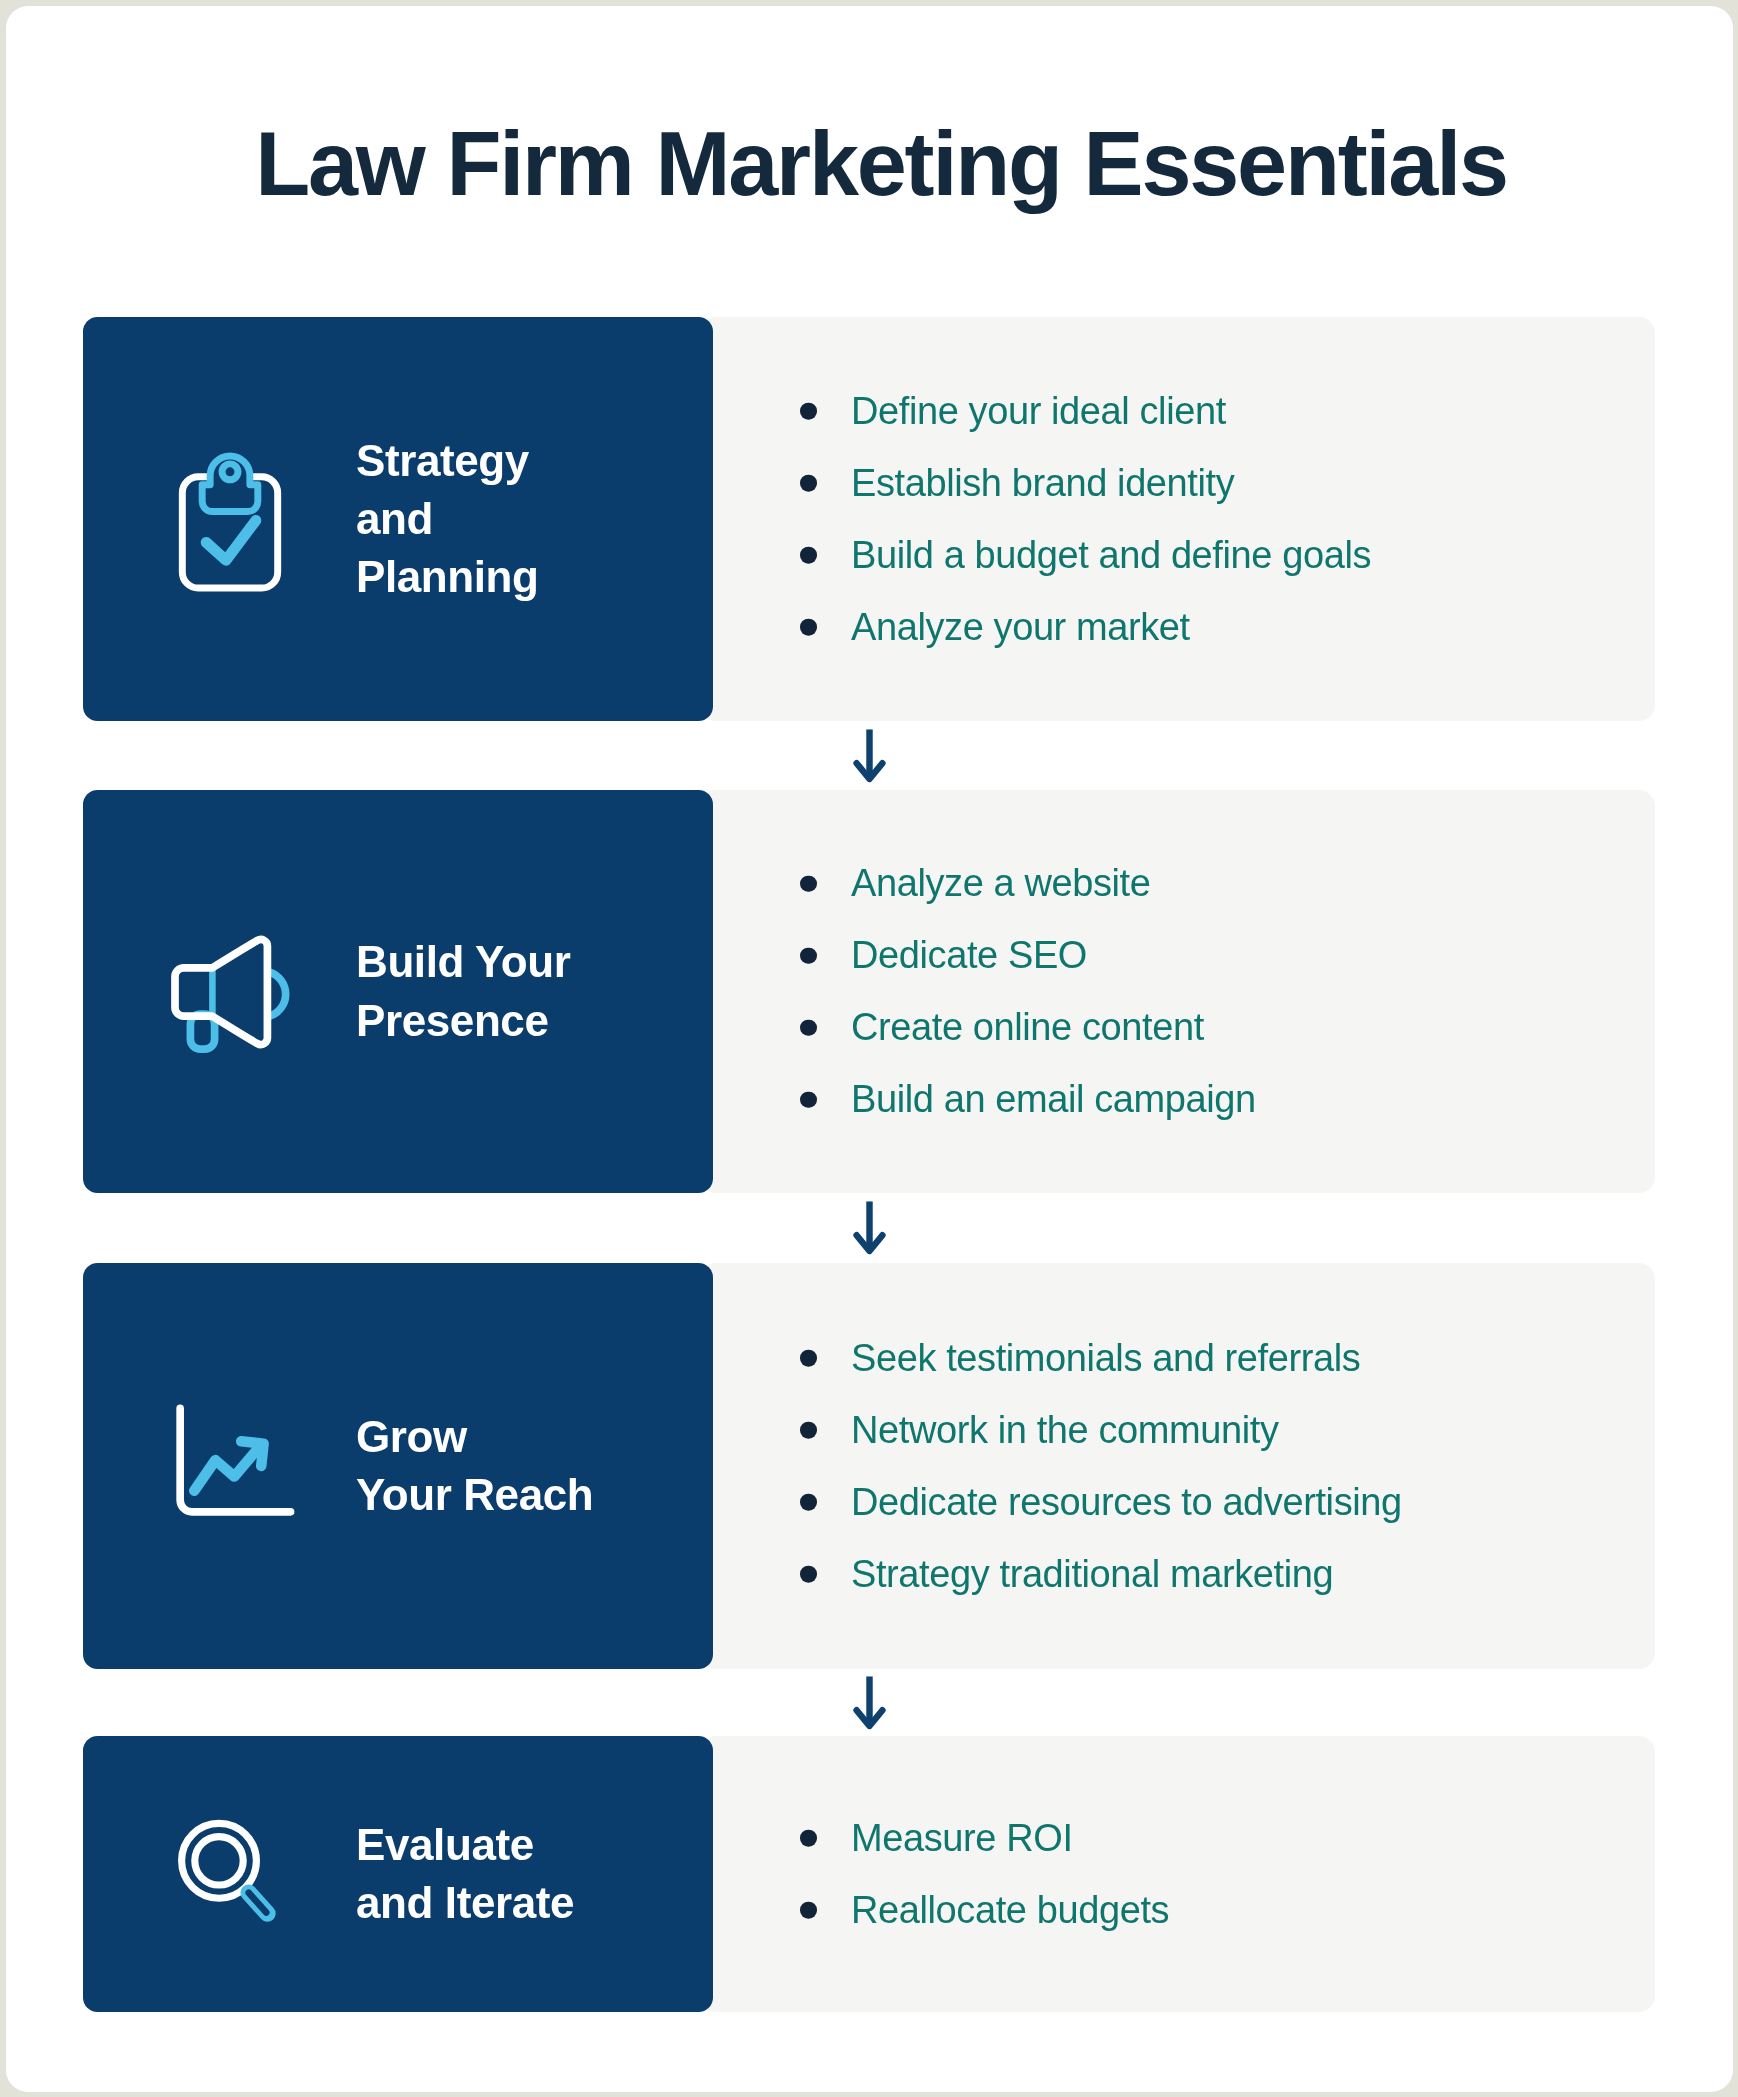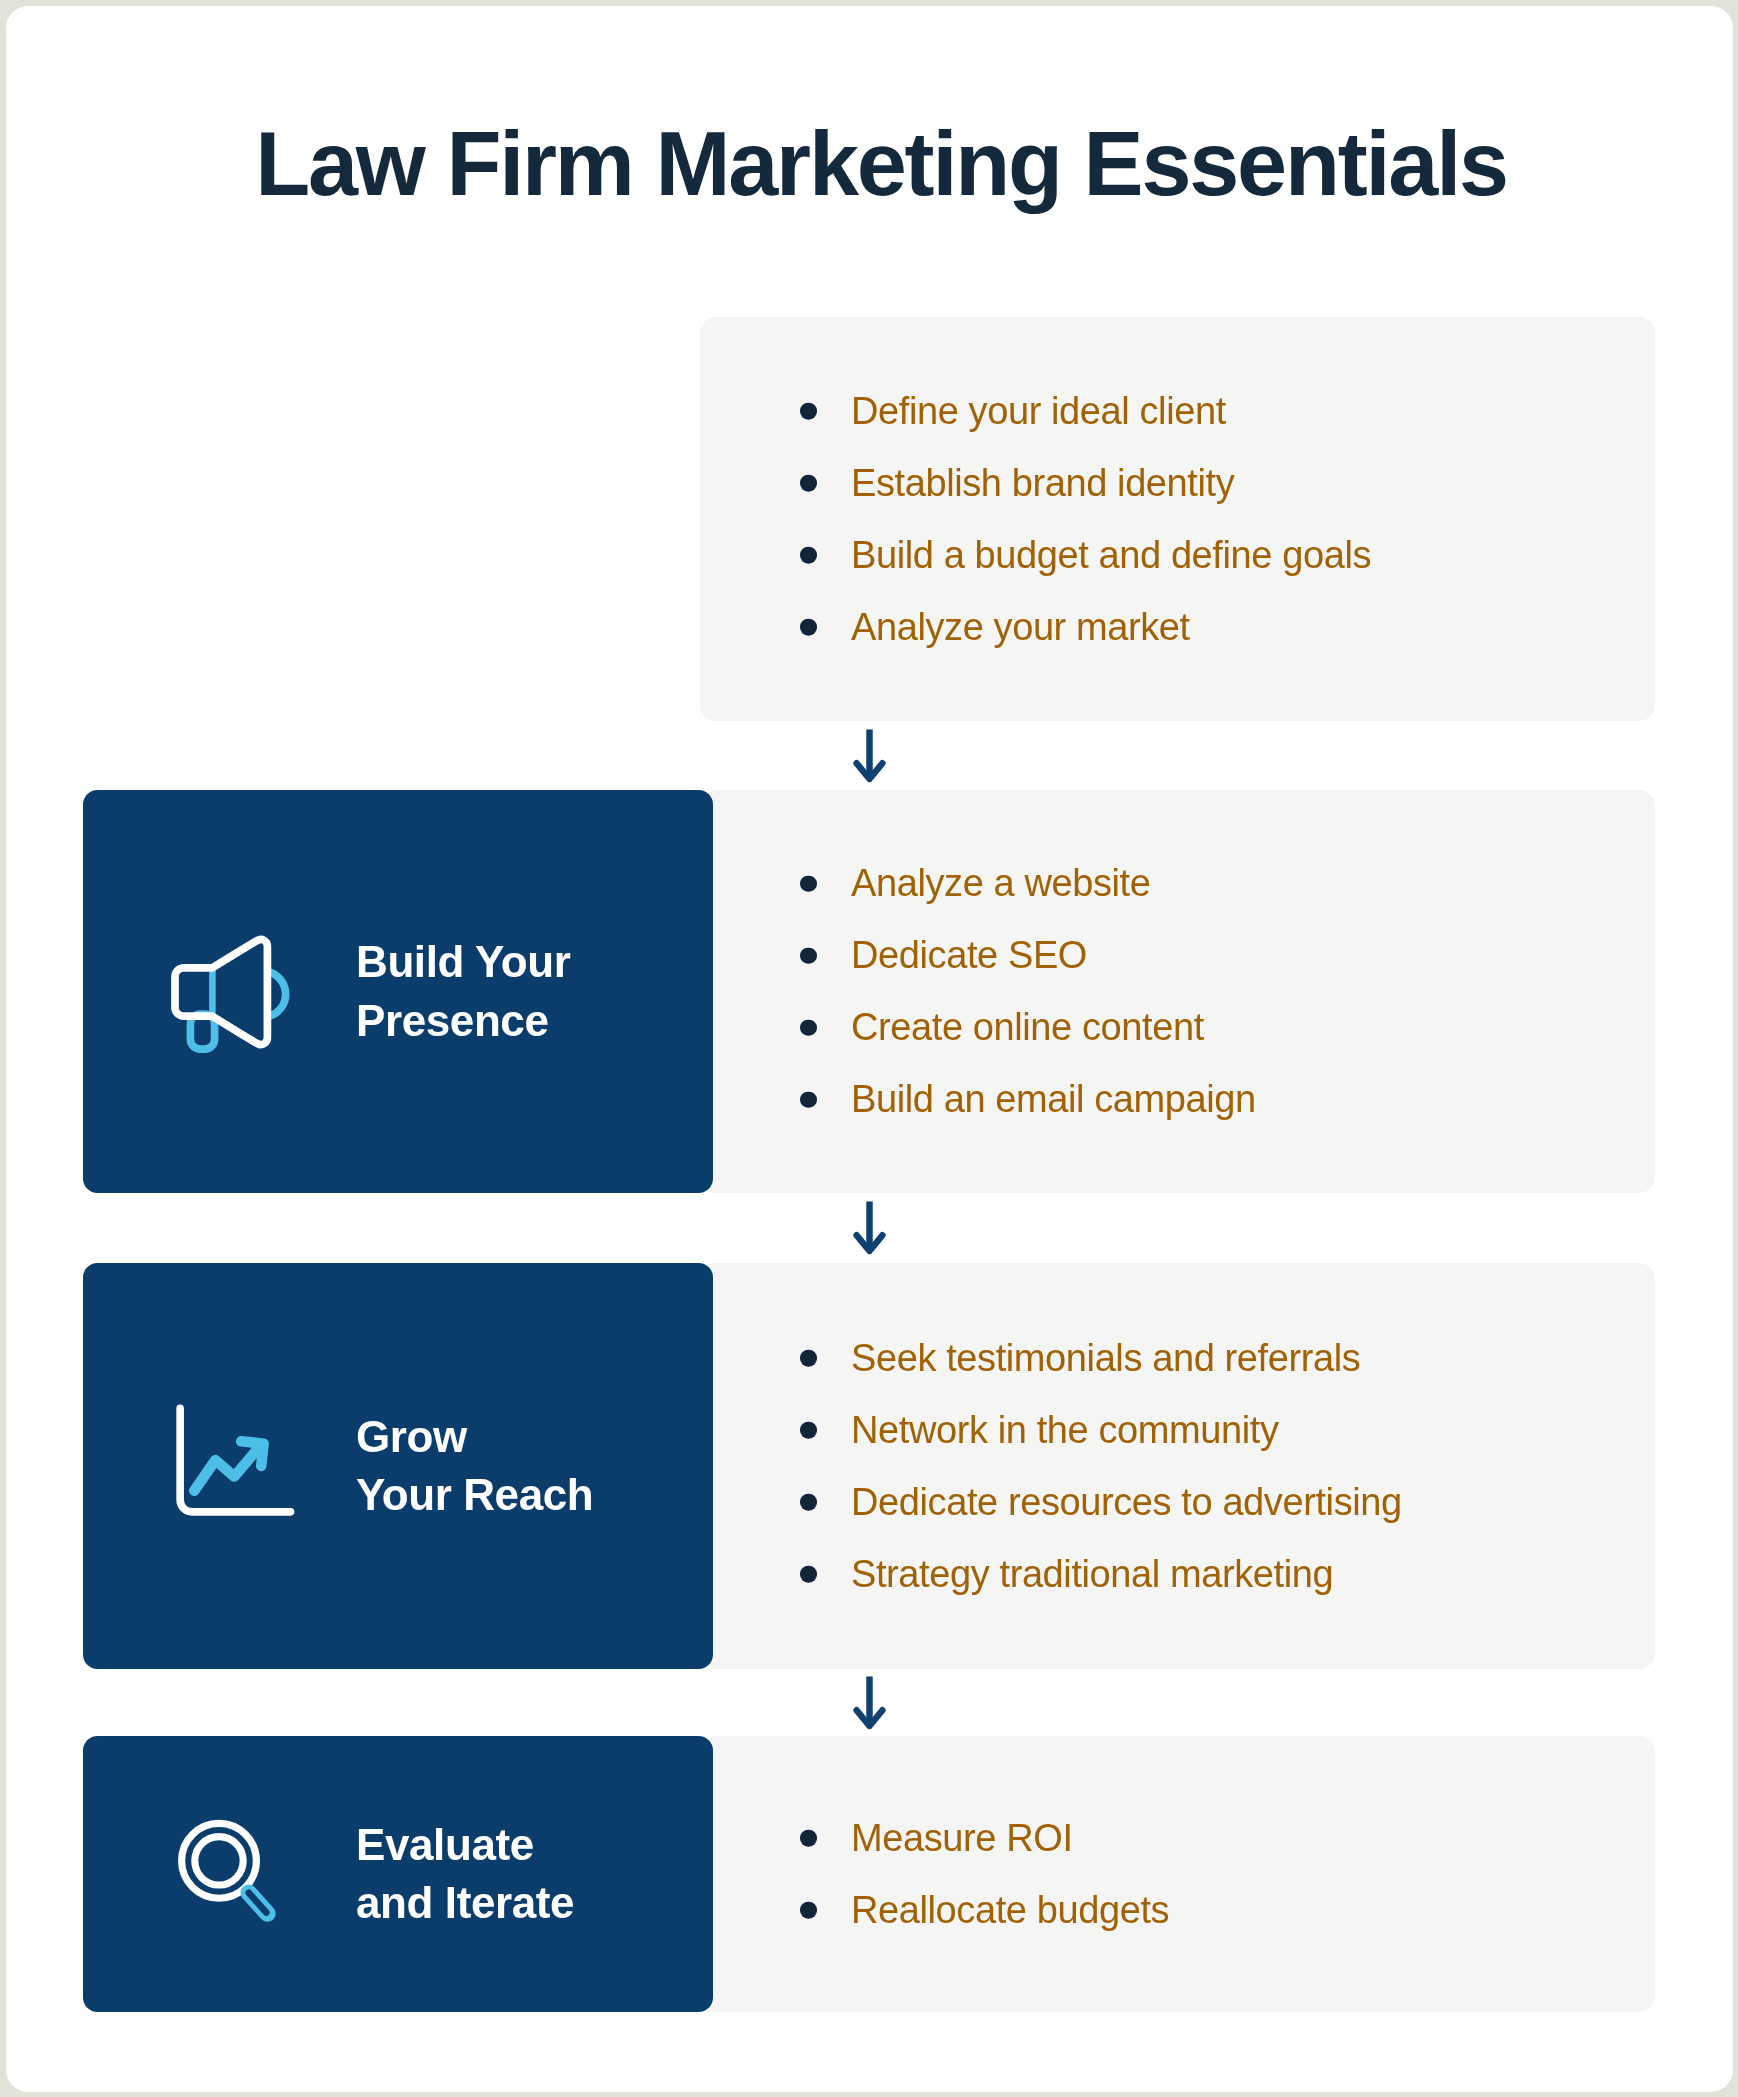--- a/index.html
+++ b/index.html
@@ -50,21 +50,21 @@
   }
   .bullets{
     position:absolute;left:630px;right:0;top:0;bottom:0;
     margin:0;padding:0 0 0 87px;list-style:none;
     display:flex;flex-direction:column;justify-content:center;
     z-index:3;
   }
   .bullets li{
     height:72px;display:flex;align-items:center;
     position:relative;padding-left:51px;
-    font-size:38px;color:#a16207;letter-spacing:-0.4px;
+    font-size:38px;color:#0f766e;letter-spacing:-0.4px;
     white-space:nowrap;
   }
   .bullets li::before{
     content:"";position:absolute;left:0;top:50%;
     transform:translateY(-50%);
     width:16.7px;height:16.7px;border-radius:50%;
     background:#12243A;
   }
   .gap{display:flex;align-items:center;justify-content:center;}
   .gap1{height:69px;}
@@ -76,20 +76,33 @@
 <body>
 
 <div class="card"></div>
 
 <h1 class="page-title">Law Firm Marketing Essentials</h1>
 
 <div class="rows">
 
   <div class="row row-tall">
     <div class="panel"></div>
+    <div class="box">
+      <div class="icon-wrap">
+        <svg width="120" height="149" viewBox="0 0 120 150">
+          <rect x="12" y="32" width="96" height="112" rx="16" fill="none" stroke="#FFFFFF" stroke-width="7"></rect>
+          <path d="M32,40 h8 v-9 a20,20 0 0 1 40,0 v9 h8 v17 a10,10 0 0 1 -10,10 H42 a10,10 0 0 1 -10,-10 z" fill="#0A3C6C" stroke="#4CBEE8" stroke-width="7" stroke-linejoin="round"></path>
+          <circle cx="60" cy="27" r="8" fill="#0A3C6C" stroke="#4CBEE8" stroke-width="7"></circle>
+          <path d="M36,98 L56,116 L86,76" fill="none" stroke="#4CBEE8" stroke-width="11" stroke-linecap="round" stroke-linejoin="round"></path>
+        </svg>
+      </div>
+      <h2>Strategy
+and
+Planning</h2>
+    </div>
     <ul class="bullets">
       <li>Define your ideal client</li>
       <li>Establish brand identity</li>
       <li>Build a budget and define goals</li>
       <li>Analyze your market</li>
     </ul>
   </div>
 
   <div class="gap gap1">
     <svg width="33" height="58" viewBox="0 0 46 80">

